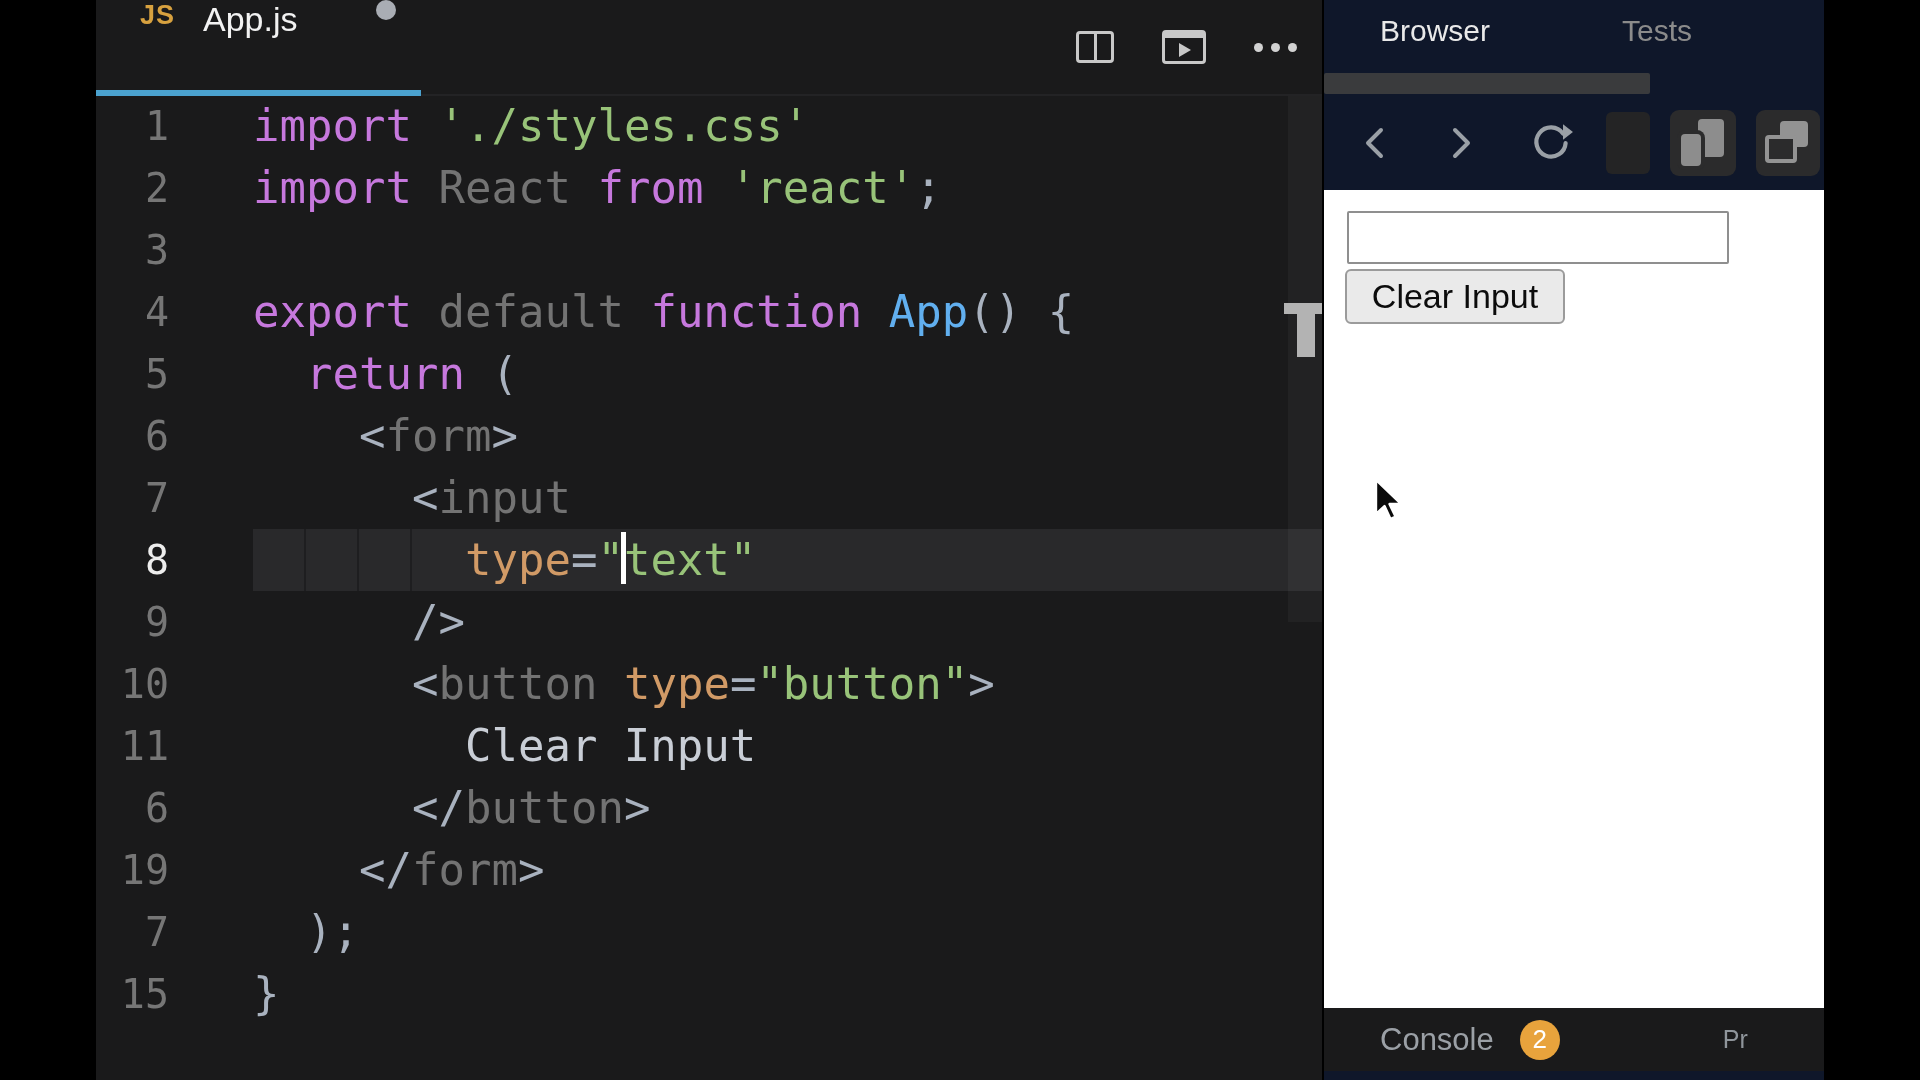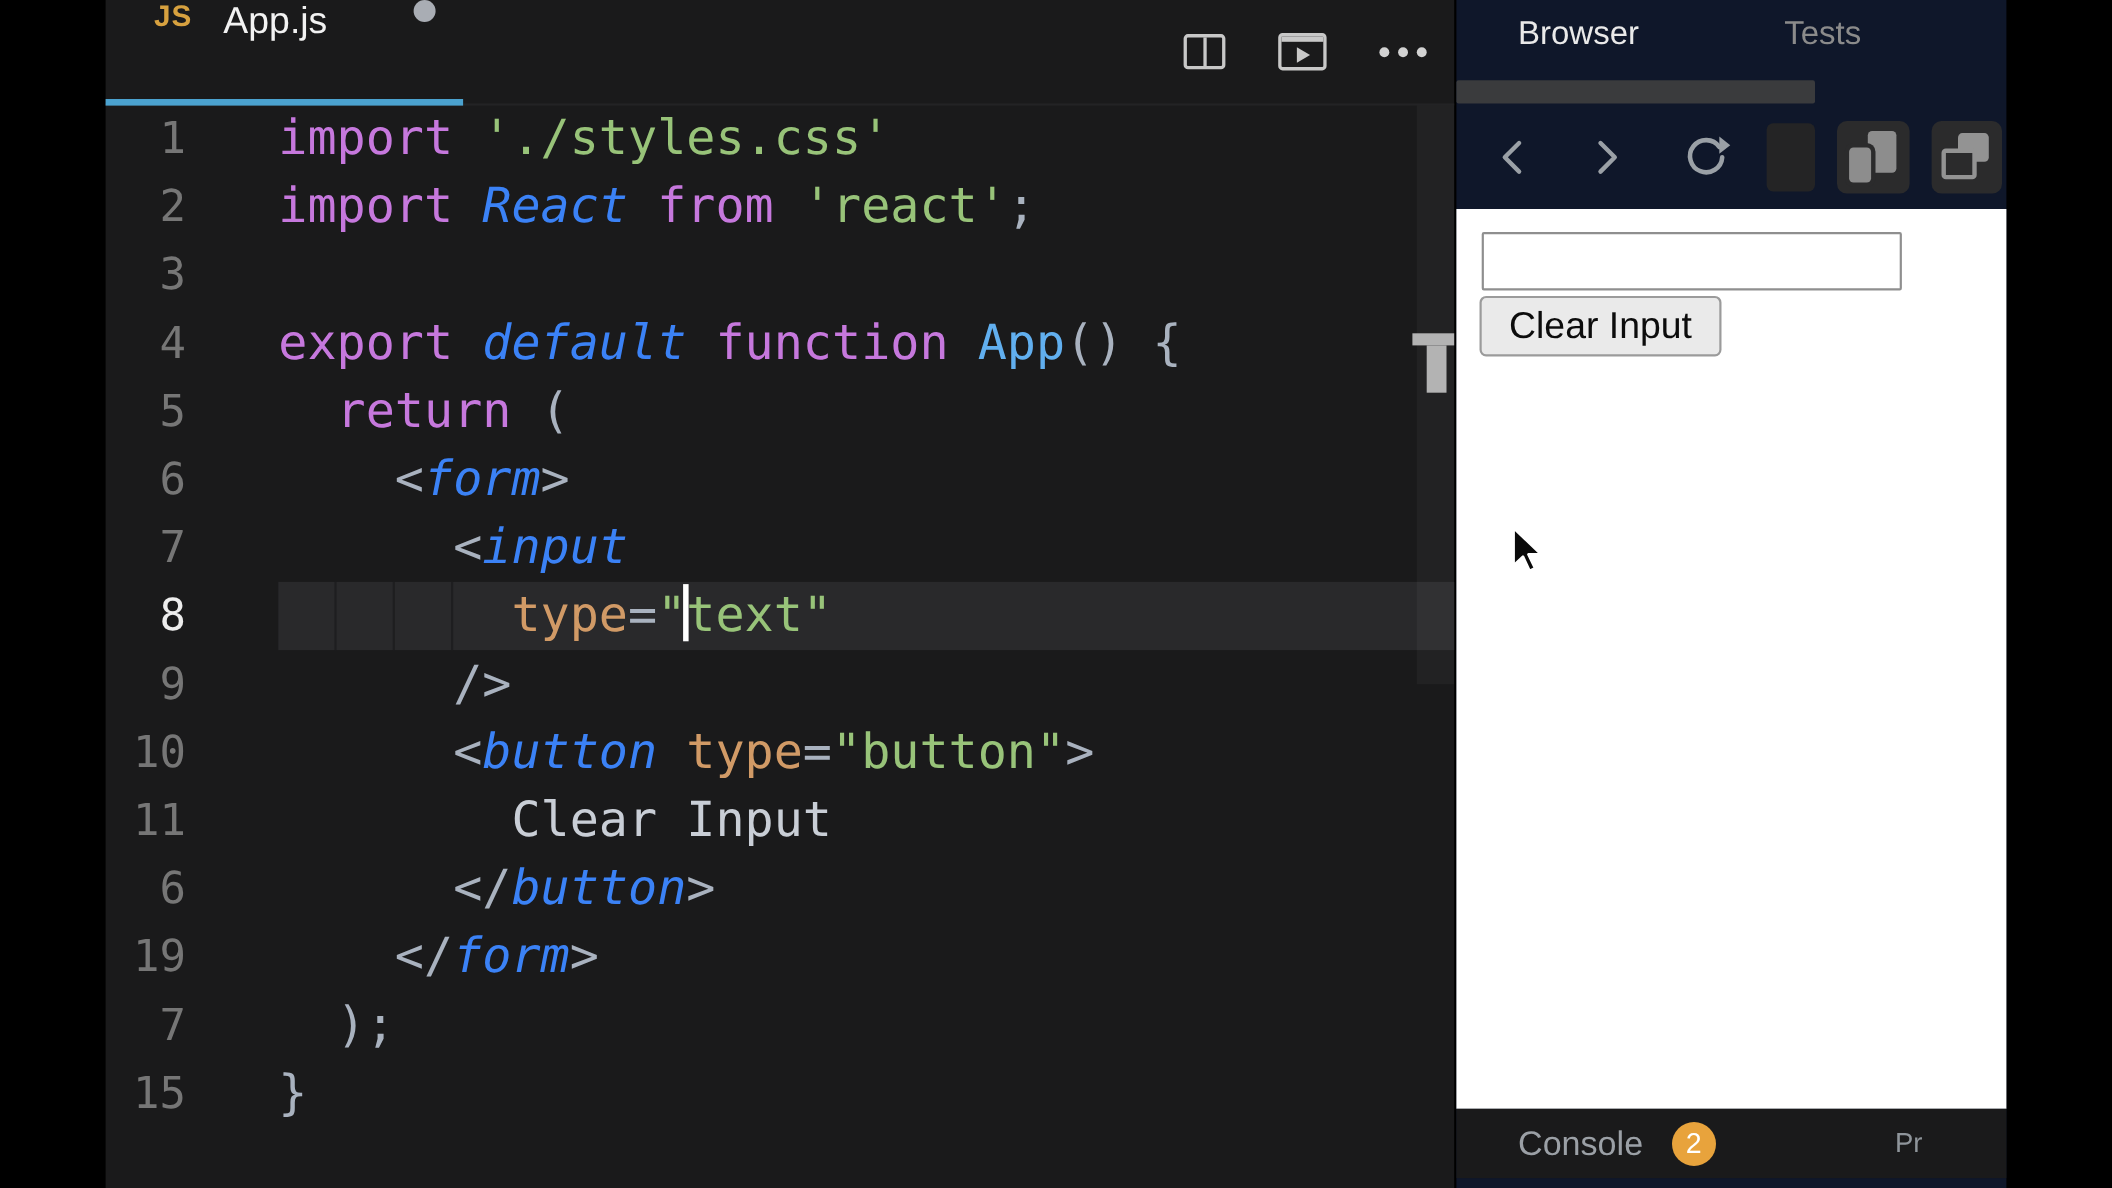--- a/index.html
+++ b/index.html
@@ -24,21 +24,21 @@
 
   
   .code{position:absolute;left:0;top:95px;right:0;font-family:"DejaVu Sans Mono",monospace;font-size:44px;line-height:62px;}
   .line{display:flex;height:62px;white-space:pre;}
   .gutter{flex:none;width:157px;box-sizing:border-box;padding-right:84px;text-align:right;font-size:40px;color:#767676;}
   .line.active .gutter{color:#ededed;}
   .src{flex:1;position:relative;white-space:pre;}
   .line.active .src{background:#29292b;}
   .guide{position:absolute;top:0;bottom:0;width:2px;background:#1e1e20;}
   .tok-kw{color:#c678dd;}
-  .tok-red{color:#3b82f6;font-style:italic;}
+  .tok-red{color:#737373;}
   .tok-str{color:#98c379;}
   .tok-blue{color:#61afef;}
   .tok-attr{color:#d19a66;}
   .tok-pun{color:#a9b2bf;}
   .tok-txt{color:#c9ced6;}
   .tok-pl{color:#abb2bf;}
   .tok-cursor{display:inline-block;width:5px;margin:0 -2.5px;height:52px;background:#ffffff;vertical-align:-9px;}
 
   .sb-track{position:absolute;left:1192px;top:96px;width:34px;height:526px;background:rgba(255,255,255,0.04);}
   .sb-marker{position:absolute;left:1188px;top:303px;width:38px;height:54px;}

